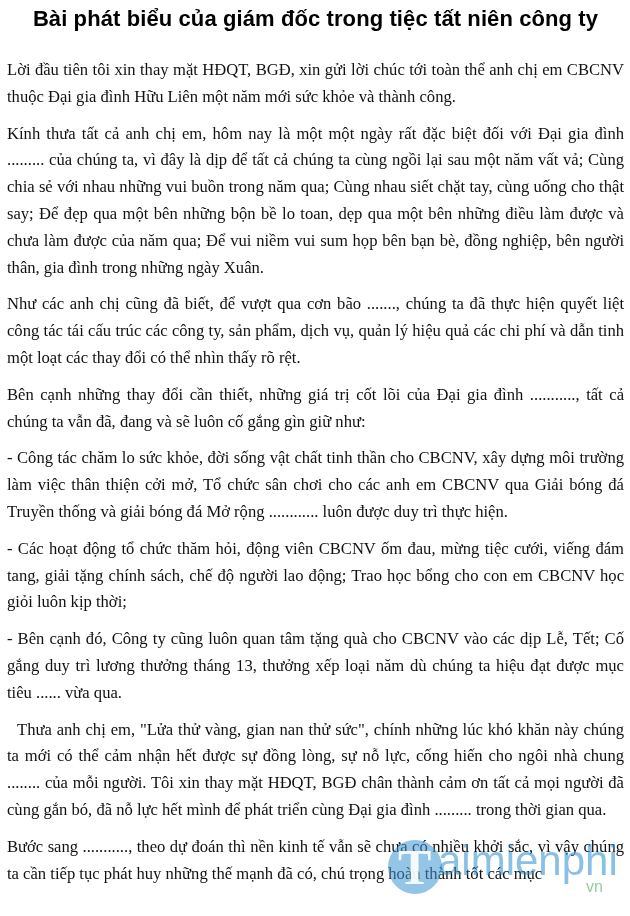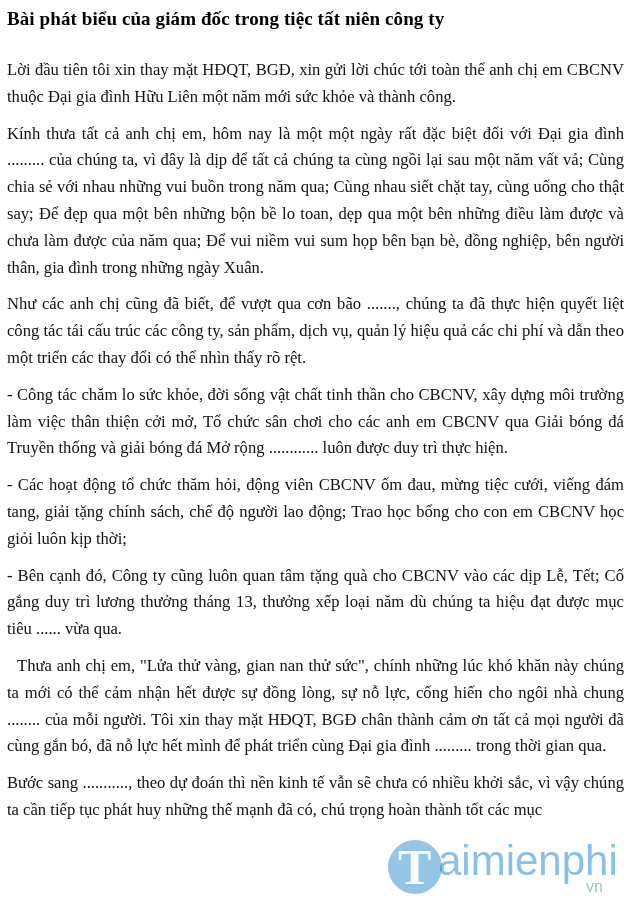--- a/index.html
+++ b/index.html
@@ -4,22 +4,22 @@
   <style>
     html, body { margin: 0; padding: 0; }
     body {
       width: 630px; height: 916px; overflow: hidden; background: #ffffff;
       position: relative;
       font-family: "Liberation Serif", "DejaVu Serif", serif;
       color: #111;
     }
     .doc { position: absolute; left: 7px; top: 0; width: 617px; }
     h1 {
-      font-family: Liberation Serif, serif;
-      font-size: 19px; font-weight: bold; 
+      font-family: Liberation Sans, sans-serif;
+      font-size: 22px; font-weight: bold; text-align: center;
       margin: 5px 0 0 0; line-height: 28px; color: #000;
       letter-spacing: 0.1px;
     }
     p {
       font-size: 16.6px; line-height: 26.8px; text-align: justify;
       margin: 0 0 10px 0; text-align-last: left;
     }
     .p0 { margin-top: 24px; }
     .indent { text-indent: 10px; }
     .wm {
@@ -43,21 +43,22 @@
       font-size: 16px; color: rgba(80,170,90,0.6); line-height: 22px;
     }
   </style>
 </head>
 <body>
 
 <div class="doc">
   <h1>Bài phát biểu của giám đốc trong tiệc tất niên công ty</h1>
   <p class="p0">Lời đầu tiên tôi xin thay mặt HĐQT, BGĐ, xin gửi lời chúc tới toàn thể anh chị em CBCNV thuộc Đại gia đình Hữu Liên một năm mới sức khỏe và thành công.</p>
   <p>Kính thưa tất cả anh chị em, hôm nay là một một ngày rất đặc biệt đối với Đại gia đình ......... của chúng ta, vì đây là dịp để tất cả chúng ta cùng ngồi lại sau một năm vất vả; Cùng chia sẻ với nhau những vui buồn trong năm qua; Cùng nhau siết chặt tay, cùng uống cho thật say; Để đẹp qua một bên những bộn bề lo toan, dẹp qua một bên những điều làm được và chưa làm được của năm qua; Để vui niềm vui sum họp bên bạn bè, đồng nghiệp, bên người thân, gia đình trong những ngày Xuân.</p>
-  <p>Như các anh chị cũng đã biết, để vượt qua cơn bão ......., chúng ta đã thực hiện quyết liệt công tác tái cấu trúc các công ty, sản phẩm, dịch vụ, quản lý hiệu quả các chi phí và dẫn theo một triển các thay đổi có thể nhìn thấy rõ rệt.</p>
+  <p>Như các anh chị cũng đã biết, để vượt qua cơn bão ......., chúng ta đã thực hiện quyết liệt công tác tái cấu trúc các công ty, sản phẩm, dịch vụ, quản lý hiệu quả các chi phí và dẫn tinh một loạt các thay đổi có thể nhìn thấy rõ rệt.</p>
+  <p>Bên cạnh những thay đổi cần thiết, những giá trị cốt lõi của Đại gia đình ..........., tất cả chúng ta vẫn đã, đang và sẽ luôn cố gắng gìn giữ như:</p>
   <p>- Công tác chăm lo sức khỏe, đời sống vật chất tinh thần cho CBCNV, xây dựng môi trường làm việc thân thiện cởi mở, Tổ chức sân chơi cho các anh em CBCNV qua Giải bóng đá Truyền thống và giải bóng đá Mở rộng ............ luôn được duy trì thực hiện.</p>
   <p>- Các hoạt động tổ chức thăm hỏi, động viên CBCNV ốm đau, mừng tiệc cưới, viếng đám tang, giải tặng chính sách, chế độ người lao động; Trao học bổng cho con em CBCNV học giỏi luôn kịp thời;</p>
   <p>- Bên cạnh đó, Công ty cũng luôn quan tâm tặng quà cho CBCNV vào các dịp Lễ, Tết; Cố gắng duy trì lương thưởng tháng 13, thưởng xếp loại năm dù chúng ta hiệu đạt được mục tiêu ...... vừa qua.</p>
   <p class="indent">Thưa anh chị em, "Lửa thử vàng, gian nan thử sức", chính những lúc khó khăn này chúng ta mới có thể cảm nhận hết được sự đồng lòng, sự nỗ lực, cống hiến cho ngôi nhà chung ........ của mỗi người. Tôi xin thay mặt HĐQT, BGĐ chân thành cảm ơn tất cả mọi người đã cùng gắn bó, đã nỗ lực hết mình để phát triển cùng Đại gia đình ......... trong thời gian qua.</p>
   <p>Bước sang ..........., theo dự đoán thì nền kinh tế vẫn sẽ chưa có nhiều khởi sắc, vì vậy chúng ta cần tiếp tục phát huy những thế mạnh đã có, chú trọng hoàn thành tốt các mục</p>
 </div>
 
 <div class="wm">
   <div class="wm-circle"></div>
   <span class="wm-T">T</span>

